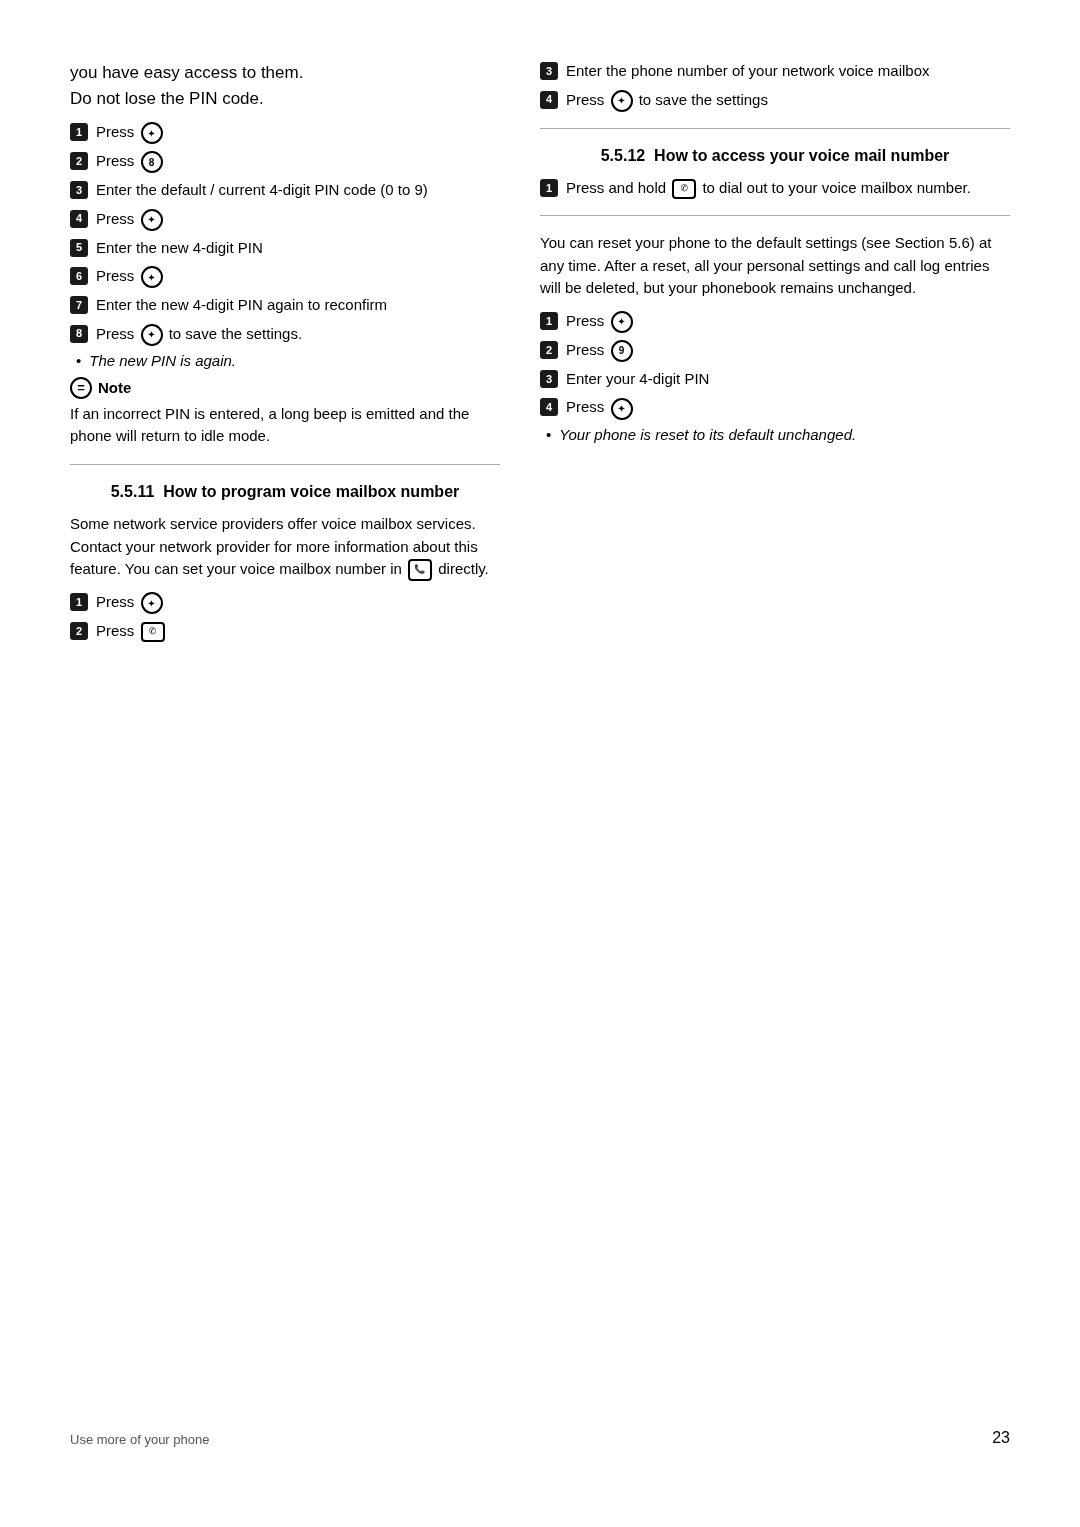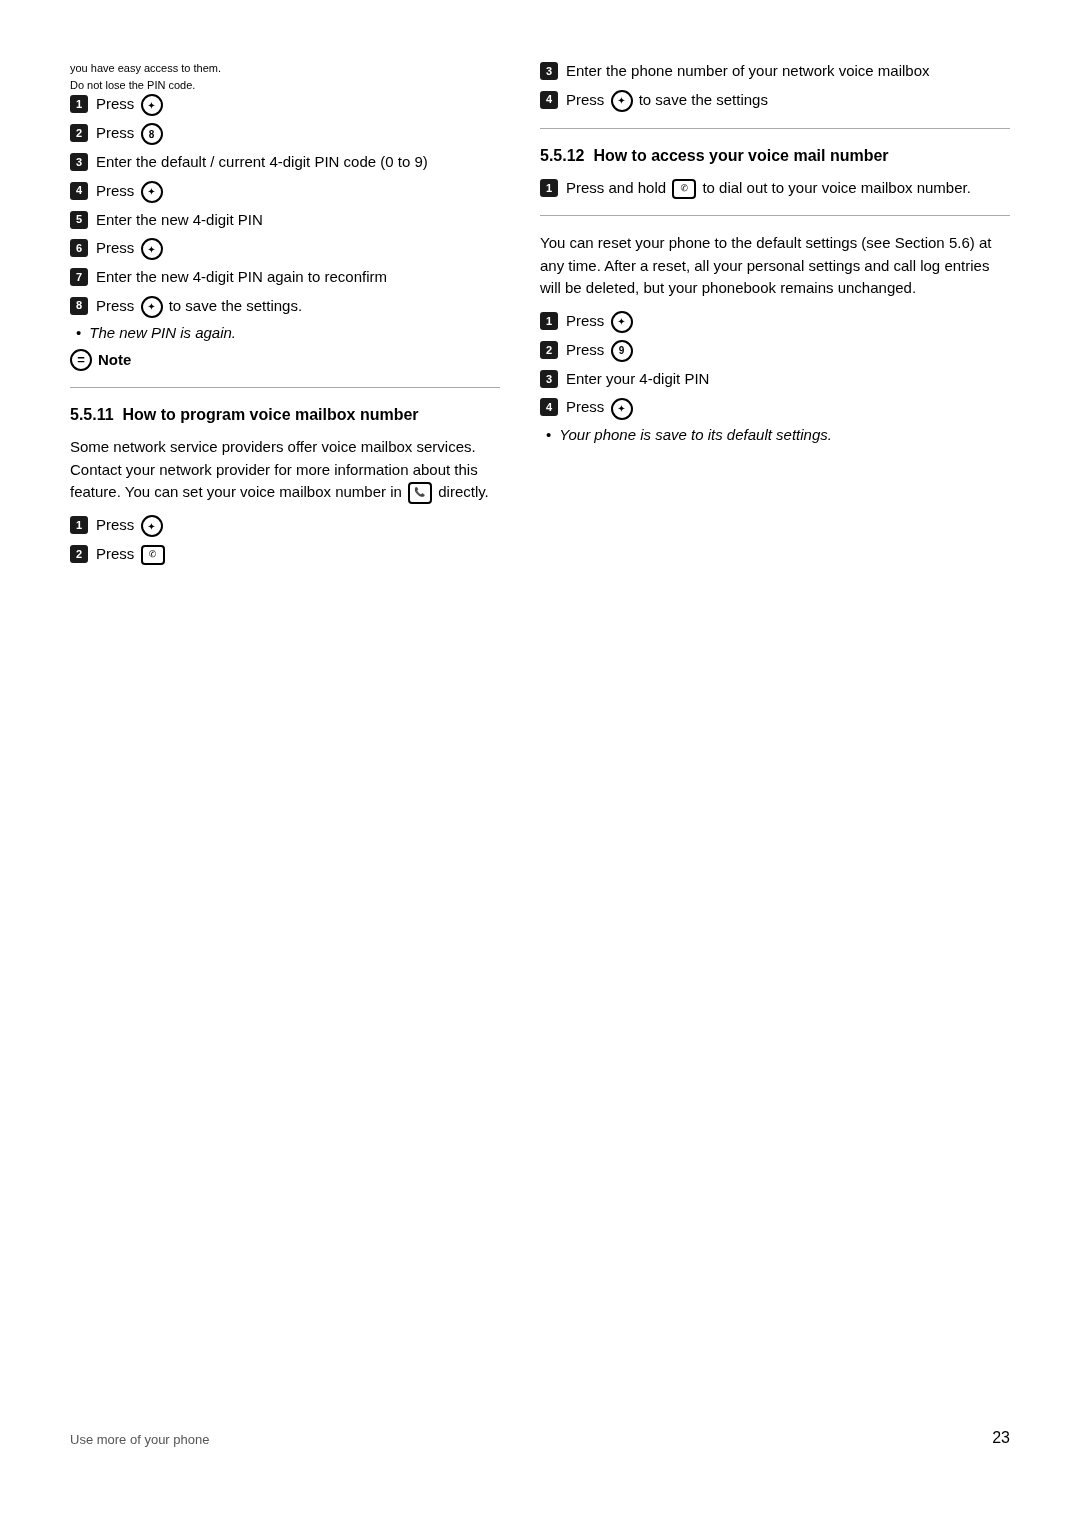--- a/index.html
+++ b/index.html
@@ -32,22 +32,23 @@
     .left-col {
       flex: 0 0 430px;
       max-width: 430px;
     }
 
     .right-col {
       flex: 1;
     }
 
     .intro-text {
-      font-size: 11px;
-      line-height: 1.5;
+      font-size: 17px;
+      line-height: 1.5;
+      margin-bottom: 10px;
     }
 
     .step-item {
       display: flex;
       align-items: flex-start;
       margin-bottom: 6px;
       line-height: 1.5;
     }
 
     .step-badge {
@@ -126,20 +127,21 @@
       border: none;
       border-top: 1px solid #aaa;
       margin: 16px 0;
     }
 
     .section-title {
       font-weight: bold;
       font-size: 16px;
       line-height: 1.4;
       margin-bottom: 10px;
+      text-align: center;
     }
 
     .section-body {
       font-size: 15px;
       line-height: 1.5;
       margin-bottom: 10px;
     }
 
     
     .icon-circle {
@@ -278,20 +280,21 @@
       <div class="bullet-item">
         <span class="bullet-dot">•</span>
         <span class="italic-text">The new PIN is again.</span>
       </div>
 
       <div class="note-block">
         <div class="note-header">
           <span class="note-icon">=</span>
           <span>Note</span>
         </div>
+        <p class="note-text">If an incorrect PIN is entered, a long beep is emitted and the phone will return to idle mode.</p>
       </div>
 
       <hr class="divider">
 
       <div class="section-title">
         <span>5.5.11</span>&nbsp;&nbsp;<span>How to program voice mailbox number</span>
       </div>
 
       <p class="section-body">
         <span>Some network service providers offer voice mailbox services. Contact your network provider for more information about this feature. You can set your voice mailbox number in</span>
@@ -370,21 +373,21 @@
 
       <div class="step-item">
         <span class="step-badge">4</span>
         <span class="step-text">
           Press <span class="icon-circle icon-nav"></span>
         </span>
       </div>
 
       <div class="bullet-item">
         <span class="bullet-dot">•</span>
-        <span class="italic-text">Your phone is save to its default settings.</span>
+        <span class="italic-text">Your phone is reset to its default unchanged.</span>
       </div>
 
     </div>
   </div>
 
   <div class="footer">
     <span class="footer-text">Use more of your phone</span>
     <span class="page-number">23</span>
   </div>
 </div>

